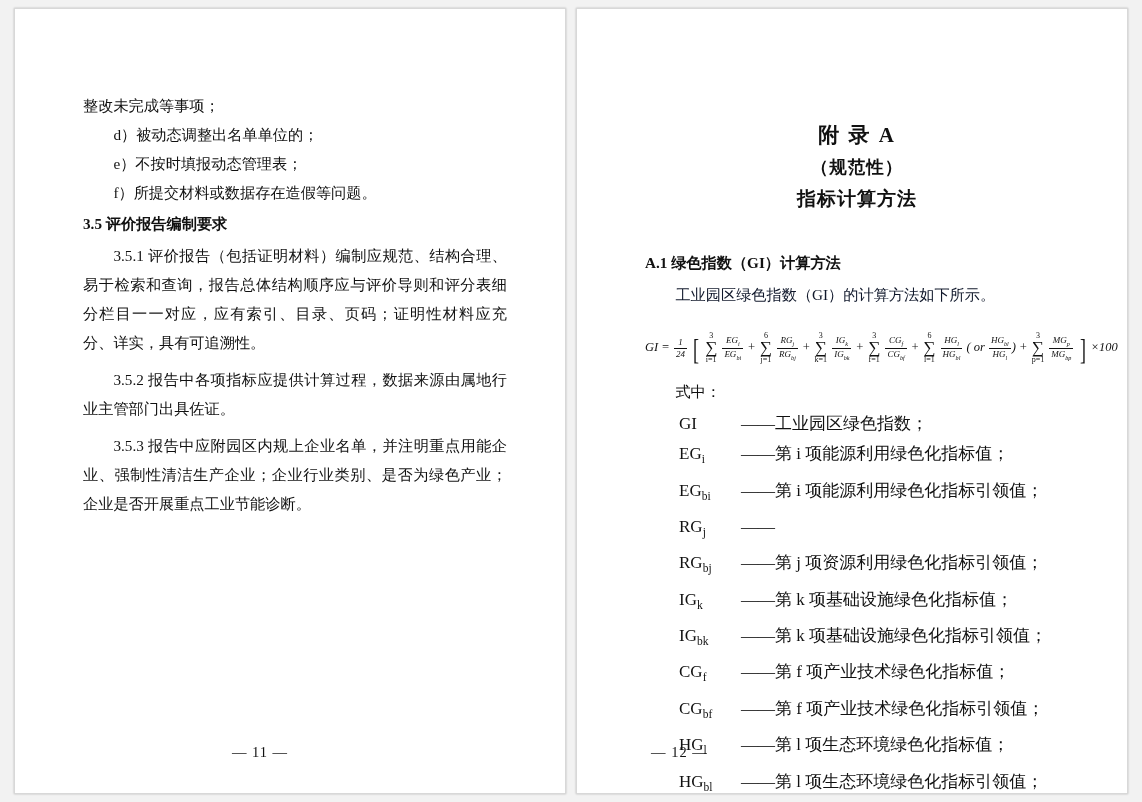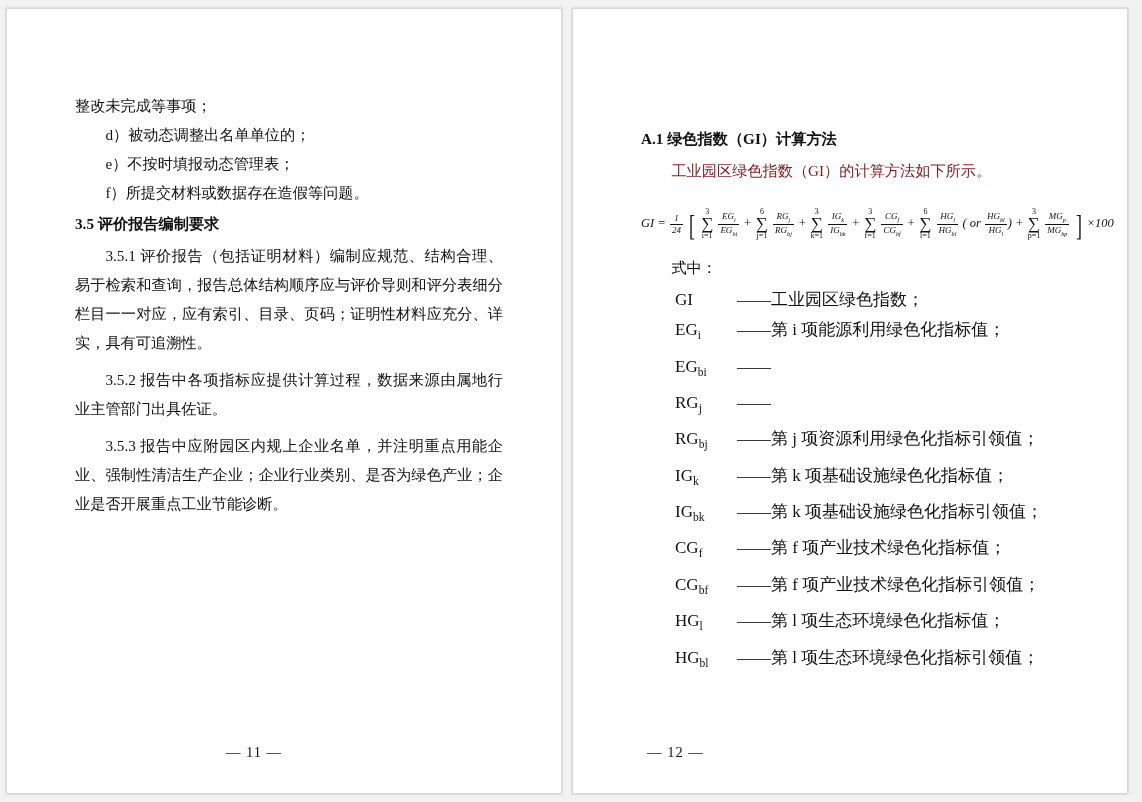--- a/index.html
+++ b/index.html
@@ -9,21 +9,21 @@
     width: 1142px;
     height: 802px;
     overflow: hidden;
   }
   body {
     font-family: "Liberation Serif", "DejaVu Serif", serif;
   }
   .spread {
     display: flex;
     gap: 10px;
-    padding: 8px 6px;
+    padding: 8px 14px;
     box-sizing: border-box;
     width: 1142px;
     height: 802px;
   }
   .page {
     background: #ffffff;
     width: 556px;
     height: 786px;
     box-sizing: border-box;
     position: relative;
@@ -82,21 +82,21 @@
     font-weight: bold;
     font-size: 15.2px;
     margin-top: 38px;
     color: #111;
   }
   .a1-text {
     font-size: 15.2px;
     line-height: 30px;
     text-indent: 2em;
     margin-top: 6px;
-    color: #7f1d1d;
+    color: #0f172a;
   }
   .formula-wrap {
     margin: 22px 0 8px 0;
     text-align: center;
     font-family: "Liberation Serif", serif;
   }
   .formula {
     display: inline-block;
     font-style: italic;
     font-size: 12.5px;
@@ -172,20 +172,25 @@
       <div class="gap"></div>
       <p class="p indent1 blk">3.5.2  报告中各项指标应提供计算过程，数据来源由属地行业主管部门出具佐证。</p>
       <div class="gap"></div>
       <p class="p indent1 blk">3.5.3  报告中应附园区内规上企业名单，并注明重点用能企业、强制性清洁生产企业；企业行业类别、是否为绿色产业；企业是否开展重点工业节能诊断。</p>
     </div>
     <div class="folio folio-left">— 11 —</div>
   </div>
 
   <div class="page">
     <div class="page-body">
+      <div class="appendix-title">
+        <div class="l1">附  录  A</div>
+        <div class="l2">（规范性）</div>
+        <div class="l3">指标计算方法</div>
+      </div>
 
       <div class="a1-head">A.1  绿色指数（GI）计算方法</div>
       <div class="a1-text">工业园区绿色指数（GI）的计算方法如下所示。</div>
 
       <div class="formula-wrap">
         <span class="formula">
           <span>GI =</span>
           <span class="frac">
             <span class="num">1</span>
             <span class="den">24</span>
@@ -272,20 +277,21 @@
             <span class="desc">工业园区绿色指数；</span>
           </div>
         <div class="defrow">
             <span class="sym">EG<sub>i</sub></span>
             <span class="dash">——</span>
             <span class="desc">第 i 项能源利用绿色化指标值；</span>
           </div>
         <div class="defrow">
             <span class="sym">EG<sub>bi</sub></span>
             <span class="dash">——</span>
+            <span class="desc">第 i 项能源利用绿色化指标引领值；</span>
           </div>
         <div class="defrow">
             <span class="sym">RG<sub>j</sub></span>
             <span class="dash">——</span>
           </div>
         <div class="defrow">
             <span class="sym">RG<sub>bj</sub></span>
             <span class="dash">——</span>
             <span class="desc">第 j 项资源利用绿色化指标引领值；</span>
           </div>

